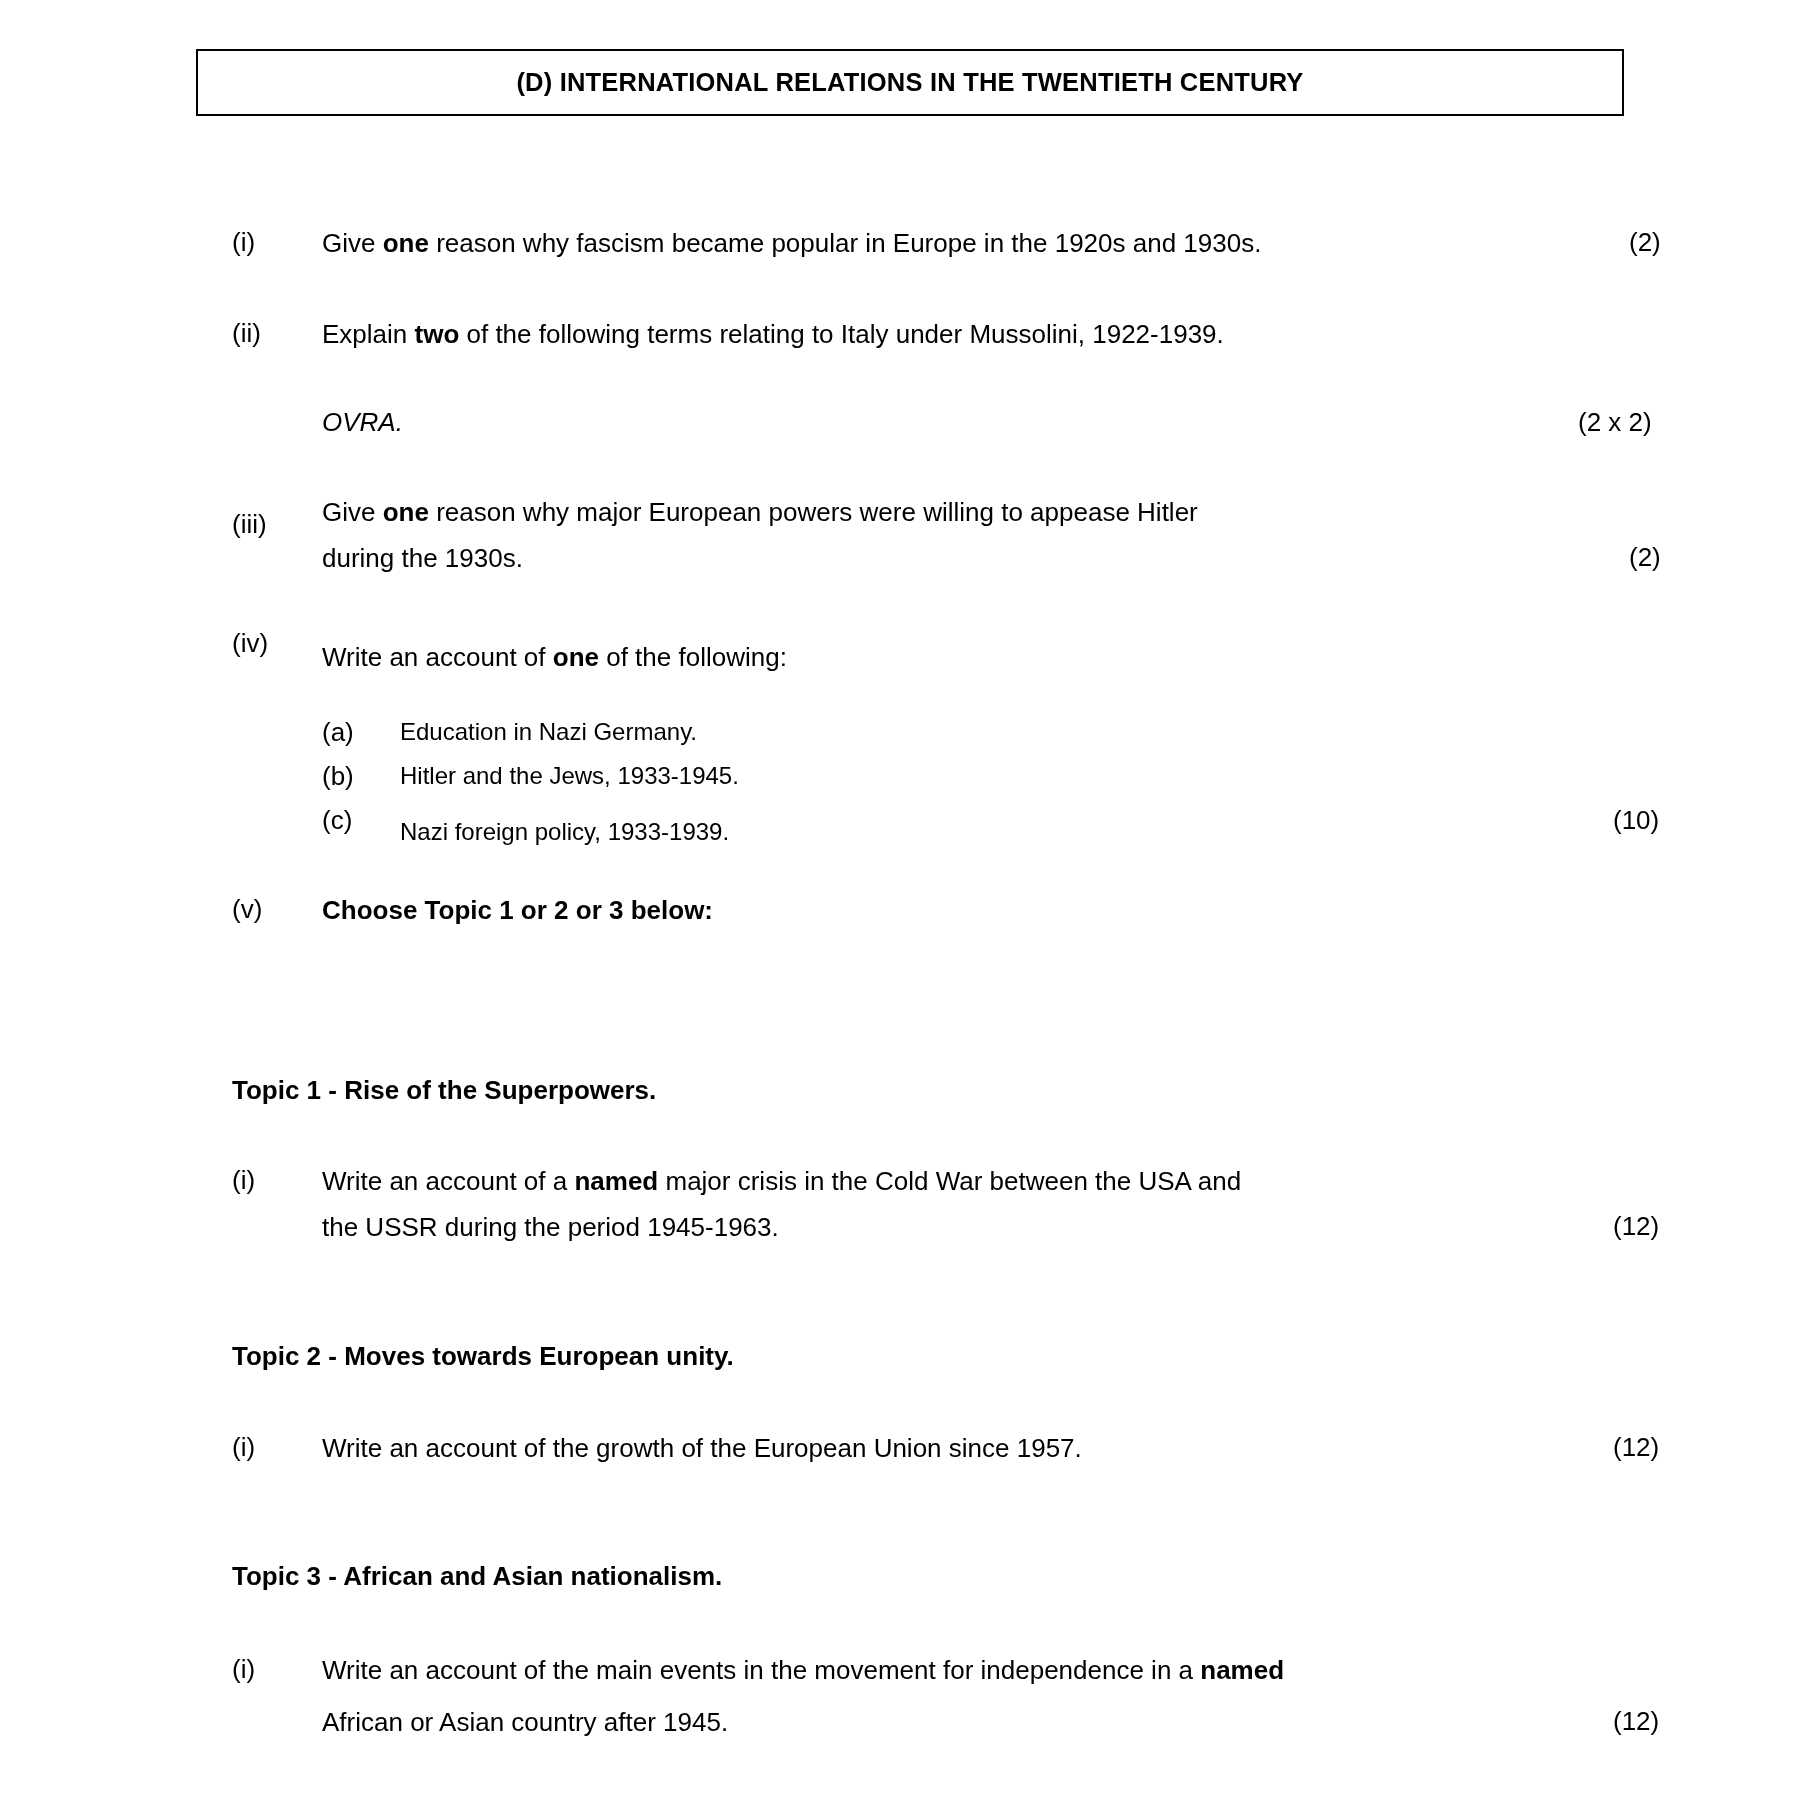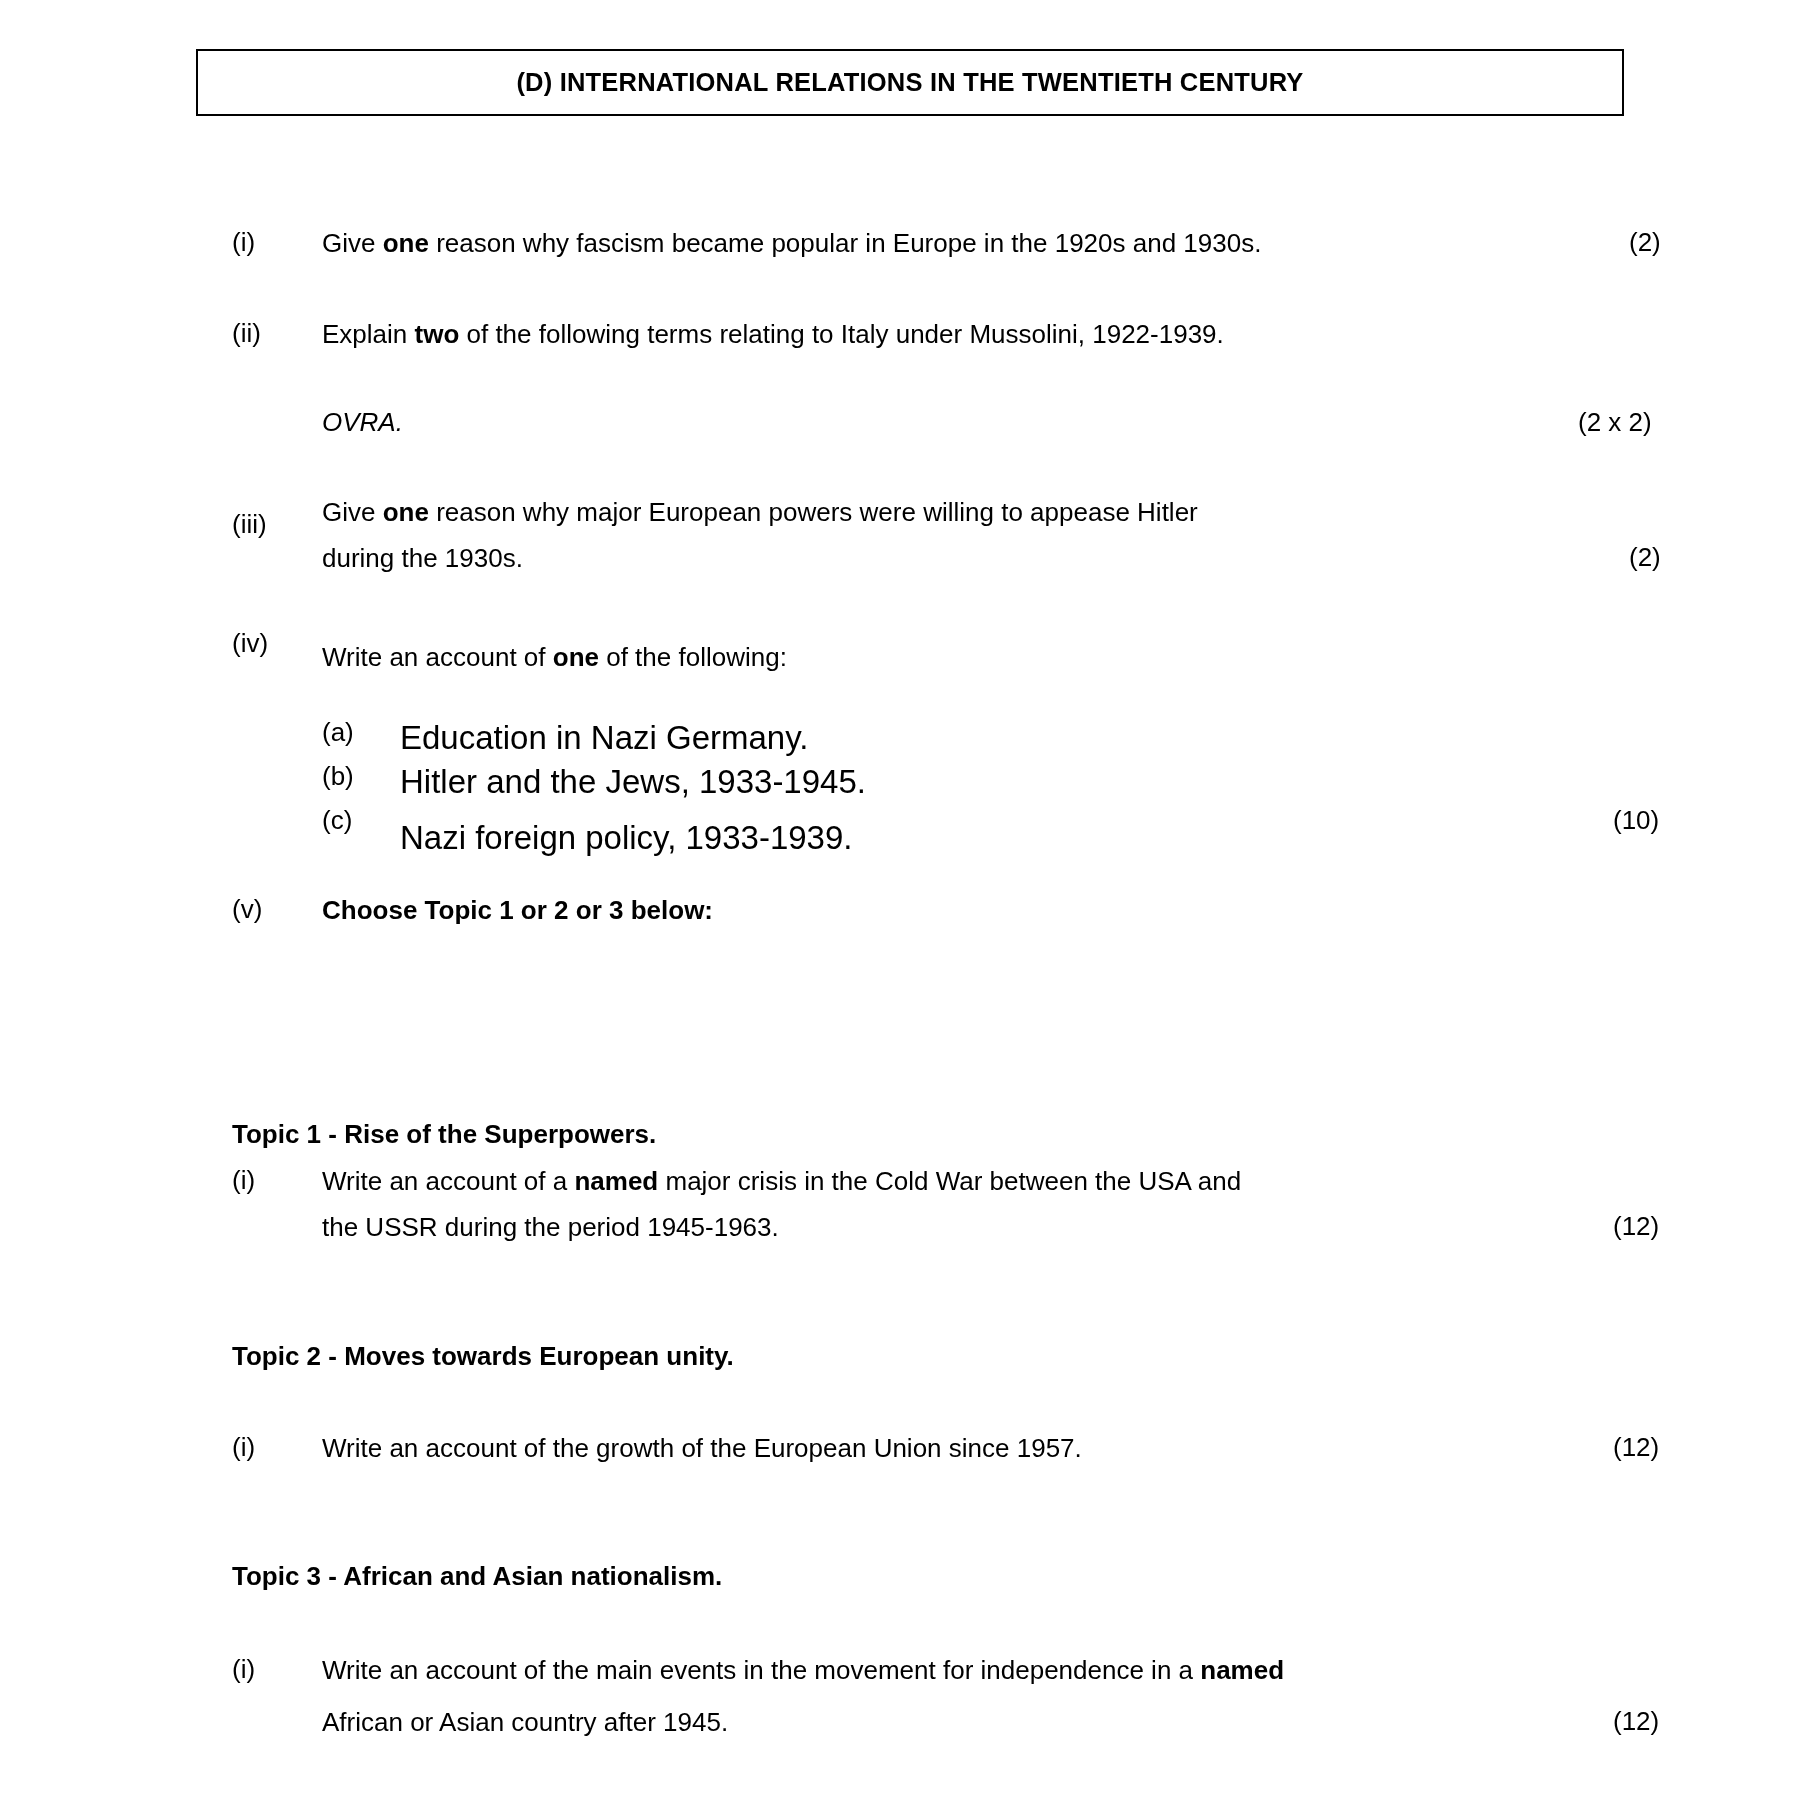--- a/index.html
+++ b/index.html
@@ -78,21 +78,21 @@
     font-style: italic;
     line-height: 1.42;
     display: flex;
   }
   .term-a { width: 372px; }
   .term-b { width: 380px; }
   .term-c { width: auto; }
 
   .sub-item {
     position: absolute;
-    font-size: 33px;
+    font-size: 24px;
     line-height: 1.46;
     white-space: nowrap;
   }
   .sub-letter {
     position: absolute;
     font-size: 26px;
     line-height: 1.46;
   }
 </style>
 </head>
@@ -146,21 +146,21 @@
 
     <span class="q-marks" style="left:1613px; top:802px;">(10)</span>
   </div>
 
   <div>
     <span class="q-num" style="left:232px; top:891px;">(v)</span>
     <span class="q-text bold" style="left:322px; top:891px;">Choose Topic 1 or 2 or 3 below:</span>
   </div>
 
   <div>
-    <span class="topic-head" style="left:232px; top:1072px;margin-top:44px;">Topic 1 - Rise of the Superpowers.</span>
+    <span class="topic-head" style="left:232px; top:1072px;">Topic 1 - Rise of the Superpowers.</span>
     <span class="q-num" style="left:232px; top:1162px;">(i)</span>
     <span class="q-text" style="left:322px; top:1162px; width:1200px;"><span>Write an account of a </span><span class="bold">named</span><span> major crisis in the Cold War between the USA and</span></span>
     <span class="q-text" style="left:322px; top:1208px;">the USSR during  the period 1945-1963.</span>
     <span class="q-marks" style="left:1613px; top:1208px;">(12)</span>
   </div>
 
   <div>
     <span class="topic-head" style="left:232px; top:1338px;">Topic 2 - Moves towards European unity.</span>
     <span class="q-num" style="left:232px; top:1429px;">(i)</span>
     <span class="q-text" style="left:322px; top:1429px; width:1200px;"><span>Write an account of the growth of the European Union since 1957.</span><span class="bold"></span><span></span></span>

